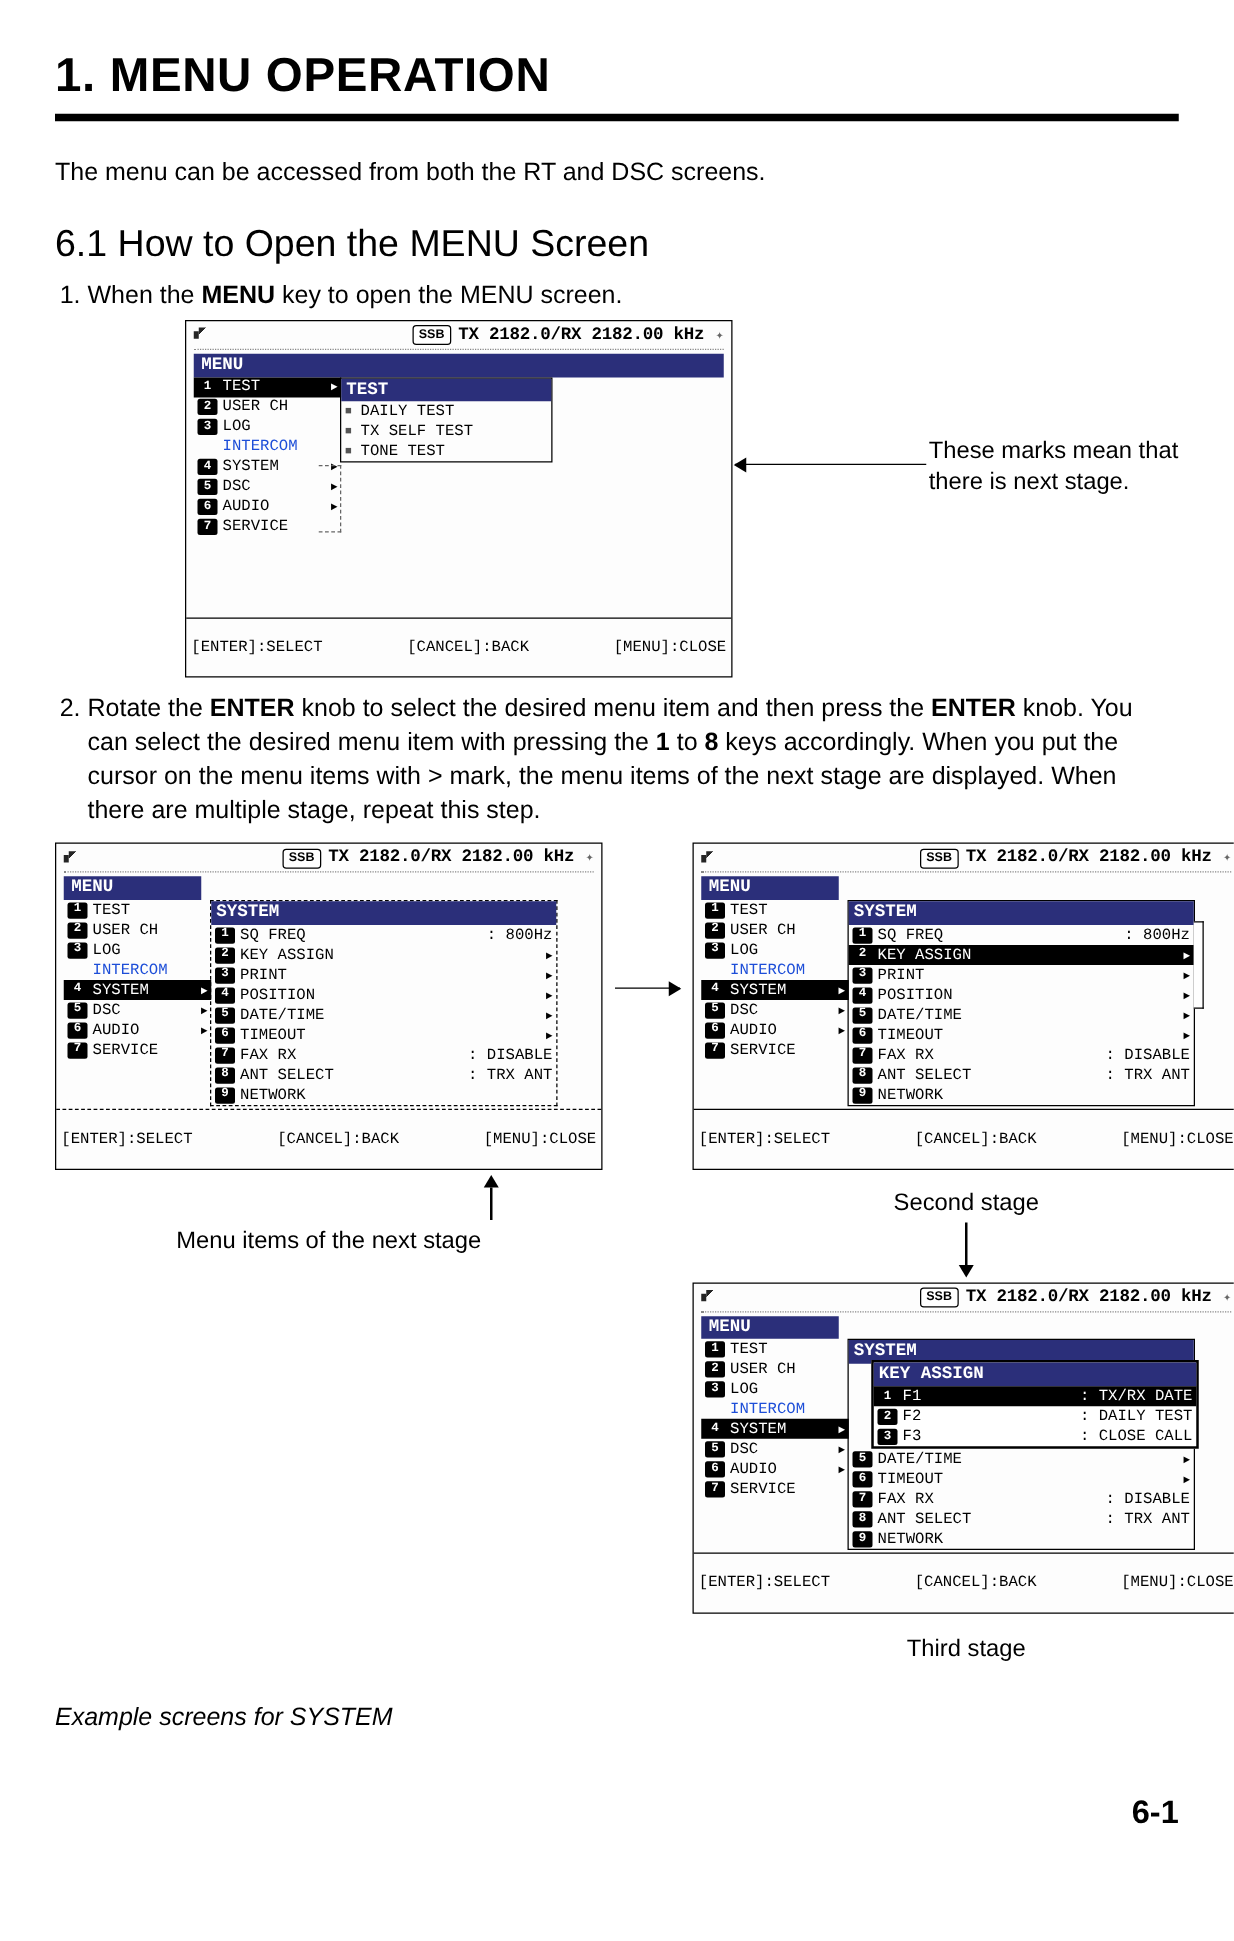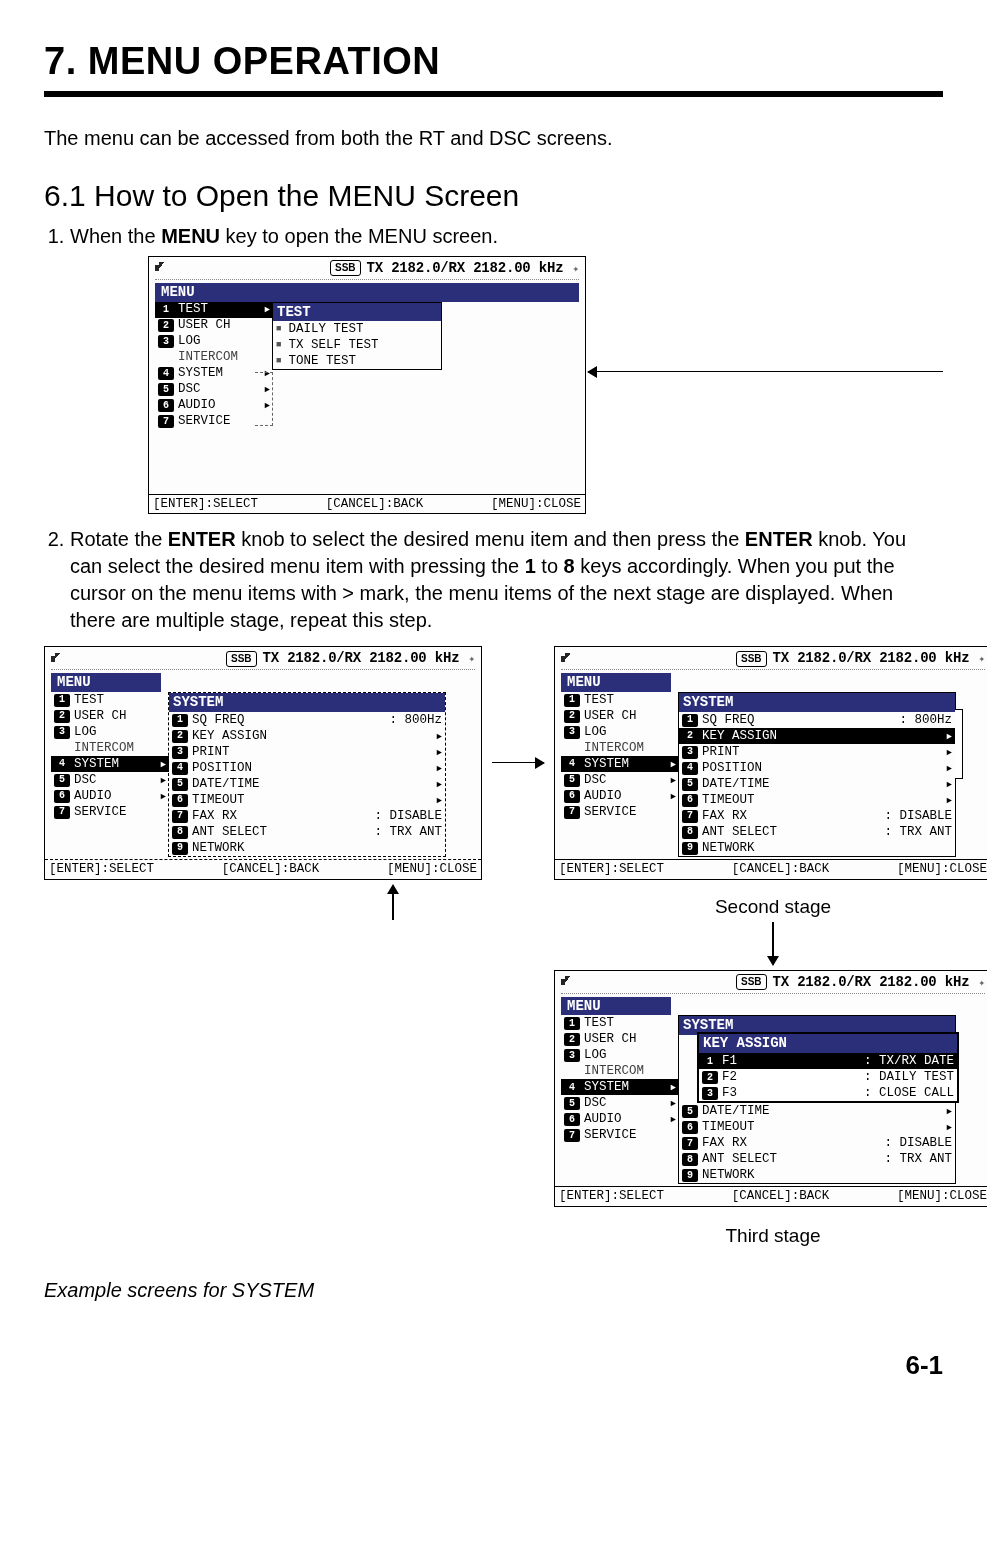--- a/index.html
+++ b/index.html
@@ -62,34 +62,34 @@
   .pane { display:flex; align-items:flex-start;}
   .leftmenu { min-width:118px;}
   .leftmenu .row, .sub .row, .sub2 .row {
     display:flex; align-items:center; gap:4px; padding:0 3px; height:18px;
   }
   .numbadge {
     display:inline-flex; align-items:center; justify-content:center;
     width:16px; height:13px; background:#000; color:#fff; font-size:10px; font-weight:700; border-radius:2px;
   }
   .sel { background:#000; color:#fff;}
-  .dim { color:#404040;}
+  .dim { color:#1d4ed8;}
   .tri::after { content:"►"; font-size:9px; margin-left:auto; color:#000;}
   .sel .tri::after, .bluehead .tri::after { color:#fff;}
   .bluehead { background:#2b2f7a; color:#fff; font-weight:700; padding:0 4px;}
 
   .sub { margin-left:0; min-width:205px; border:1.5px solid #000;}
   .sub-wide { min-width: 278px;}
   .sub2 { position:relative; border:2px solid #000; background:#fff;}
   .dashed { border-style:dashed;}
 
   .bottombar {
     border-top:1.5px solid #000;
     font-size:12.5px;
-    padding:1px 4px;
+    padding:15px 4px;
     display:flex; justify-content:space-between;
     font-family:"Courier New", monospace;
   }
 
   .annot {
     font-family: Arial, sans-serif;
     font-size: 19px;
   }
 
   .row1-wrap { display:flex; align-items:flex-start; gap:2px; margin:6px 0 12px 78px;}
@@ -134,21 +134,21 @@
   .sub .row .txt, .leftmenu .row .txt { white-space:pre;}
 
   .bracket-dashed {
     position:absolute; border:1.5px dashed #666;
   }
 
 </style>
 </head>
 <body>
 
-<h1 class="chapter">7.    MENU OPERATION</h1>
+<h1 class="chapter">1.    MENU OPERATION</h1>
 <hr class="hr-thick">
 
 <p class="intro">The menu can be accessed from both the RT and DSC screens.</p>
 
 <h2 class="section">6.1      How to Open the MENU Screen</h2>
 
 <ol class="steps">
   <li>
     <span>When the </span><b>MENU</b><span> key to open the MENU screen.</span>
 
@@ -224,20 +224,21 @@
             <div class="bracket-dashed" style="left:100px; top:70px; width:18px; height:54px; border-left:0;"></div>
           </div>
         </div>
         <div class="bottombar">
           <span>[ENTER]:SELECT</span>
           <span>[CANCEL]:BACK</span>
           <span>[MENU]:CLOSE</span>
         </div>
       </div>
       <div class="arrow-line"></div>
+      <div class="annot-box annot">These marks mean that there is next stage.</div>
     </div>
   </li>
 
   <li>
     <span>Rotate the </span><b>ENTER</b><span> knob to select the desired menu item and then press the </span><b>ENTER</b><span> knob. You can select the desired menu item with pressing the </span><b>1</b><span> to </span><b>8</b><span> keys accordingly. When you put the cursor on the menu items with &gt; mark, the menu items of the next stage are displayed. When there are multiple stage, repeat this step.</span>
   </li>
 </ol>
 
 <div class="grid2" style="margin-top:12px;">
 
@@ -458,20 +459,21 @@
       <span>[CANCEL]:BACK</span>
       <span>[MENU]:CLOSE</span>
     </div>
   </div>
 
   <div>
     <div class="vert-arrow-up" style="margin-left:260px;">
       <div class="head"></div>
         <div class="shaft"></div>
     </div>
+    <div class="col-cap" style="margin-top:4px;">Menu items of the next stage</div>
   </div>
   <div></div>
   <div>
     <div class="col-cap" style="margin-top:10px;">Second stage</div>
     <div class="vert-arrow-down" style="margin-top:2px;">
       <div class="shaft"></div>
         <div class="head"></div>
     </div>
   </div>
 

